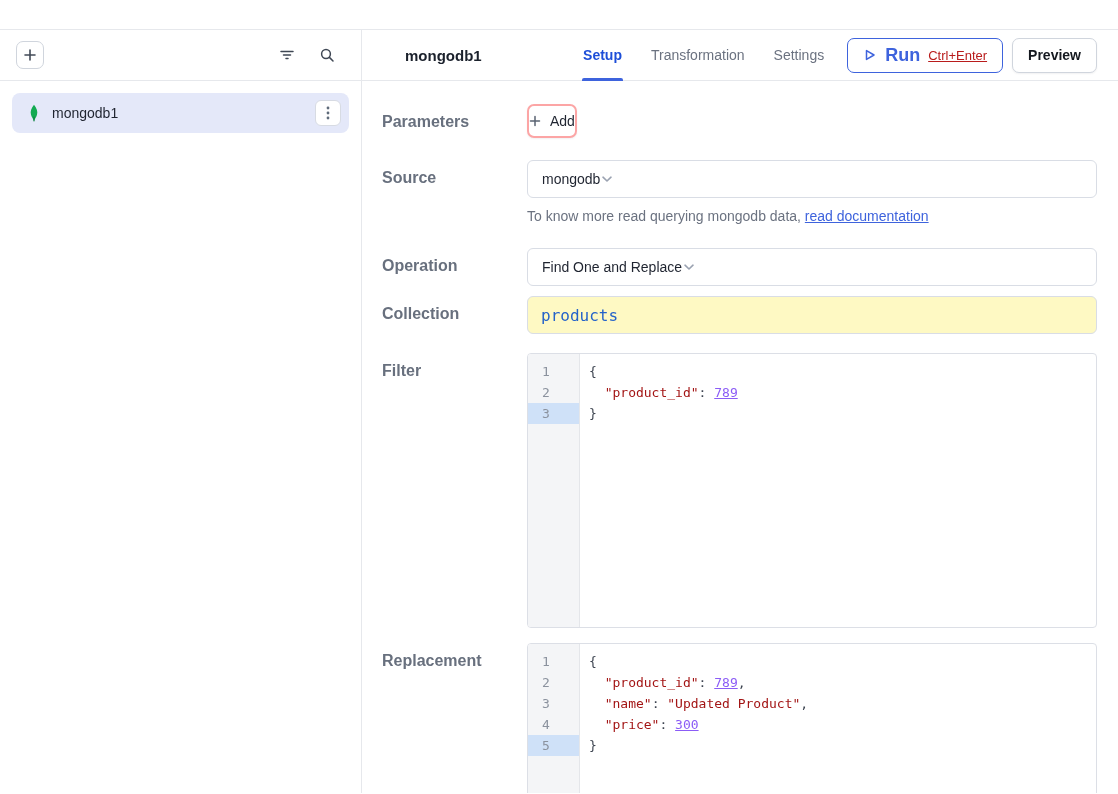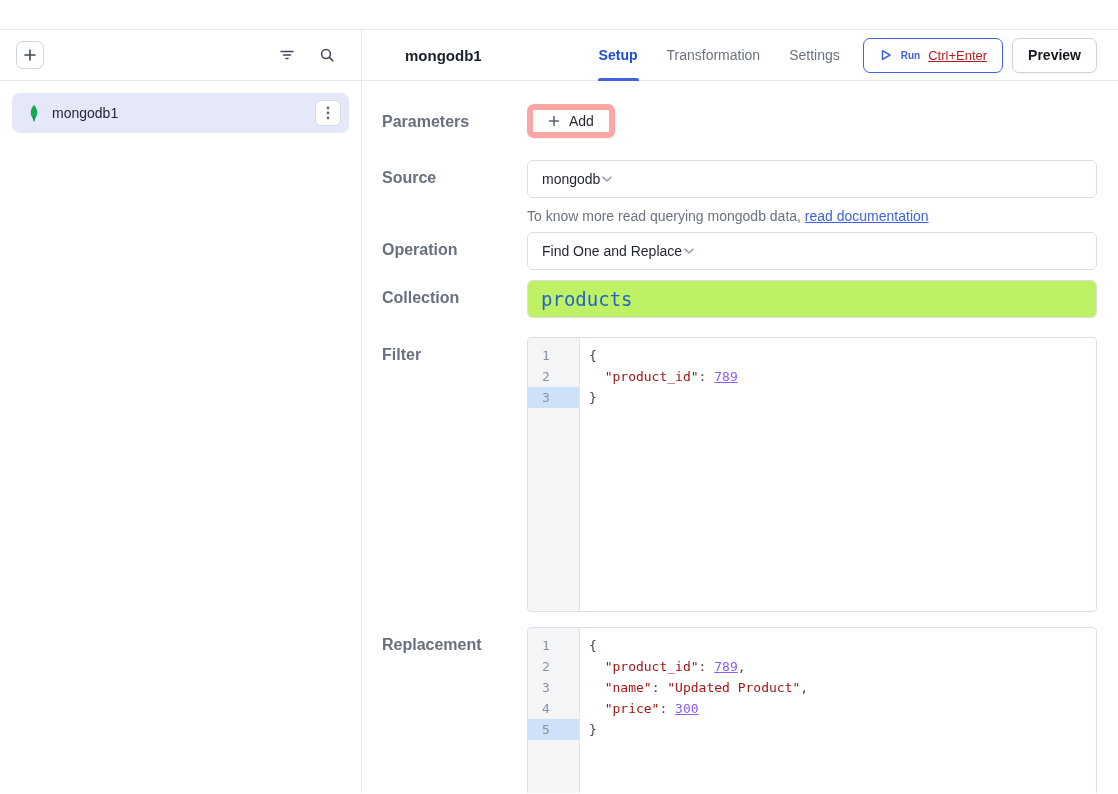--- a/index.html
+++ b/index.html
@@ -25,44 +25,44 @@
   
   .right { flex: 1; min-width: 0; display: flex; flex-direction: column; }
   .right-header { height: 51px; border-bottom: 1px solid #e6e8ec; display: flex; align-items: center; padding: 0 21px 0 43px; }
   .query-title { font-size: 15px; font-weight: 700; color: #1b212c; }
   .tabs { display: flex; height: 100%; margin-left: auto; margin-right: 22px; }
   .tab { display: flex; align-items: center; font-size: 14px; color: #6b7280; position: relative; cursor: pointer; padding: 0 1px; }
   .tab + .tab { margin-left: 27px; }
   .tab.active { color: #1d4ed8; font-weight: 700; }
   .tab.active::after { content: ""; position: absolute; left: 0; right: 0; bottom: -1px; height: 3px; background: #3e63dd; border-radius: 2px 2px 0 0; }
   .run-btn { height: 35px; border: 1px solid #3e63dd; border-radius: 7px; background: #fff; display: flex; align-items: center; gap: 8px; padding: 0 15px; cursor: pointer; margin-right: 9px; }
-  .run-label { color: #3e63dd; font-weight: 700; font-size: 10px; text-align: center; }
+  .run-label { color: #3e63dd; font-weight: 700; font-size: 18px; text-align: center; }
   .run-shortcut { color: #b91c1c; font-size: 13px; text-decoration: underline; }
   .preview-btn { height: 35px; border: 1px solid #d0d5dd; border-radius: 7px; background: #fff; padding: 0 15px; font-size: 14px; font-weight: 700; color: #14181f; cursor: pointer; box-shadow: 0 1px 2px rgba(16,24,40,.06); font-family: inherit; }
 
   
   .form { flex: 1; padding: 23px 21px 0 20px; overflow: hidden; }
   .form-row { display: flex; }
   .form-label { width: 145px; flex-shrink: 0; font-size: 16px; color: #68707e; padding-top: 9px; font-weight: bold; }
   .control { flex: 1; min-width: 0; }
   .row-params { margin-bottom: 22px; }
-  .row-source { margin-bottom: 6px; }
+  .row-source { margin-bottom: 22px; }
   .row-operation { margin-bottom: 10px; }
   .row-collection { margin-bottom: 19px; }
   .row-filter { margin-bottom: 15px; }
 
-  .add-param-btn { height: 34px; display: inline-flex; align-items: center; gap: 9px; padding: 0 15px; border: 6px solid #fca5a5; border-radius: 7px; background: #fff; font-size: 14px; color: #1f2430; cursor: pointer; box-shadow: 0 1px 2px rgba(16,24,40,.06); font-family: inherit; }
+  .add-param-btn { height: 34px; display: inline-flex; align-items: center; gap: 9px; padding: 0 0; border: 2px solid #fca5a5; border-radius: 7px; background: #fff; font-size: 14px; color: #1f2430; cursor: pointer; box-shadow: 0 1px 2px rgba(16,24,40,.06); font-family: inherit; }
 
   .select { height: 38px; border: 1px solid #d9dde5; border-radius: 6px; background: #fff; display: flex; align-items: center; justify-content: flex-start; padding: 0 14px; font-size: 14px; color: #1f2430; cursor: pointer; }
   .chev { color: #9aa2b1; display: flex; }
 
   .helper { margin-top: 9px; font-size: 14px; color: #6b7280; line-height: 19px; }
   .helper a { color: #3e63dd; cursor: pointer; }
 
-  .code-input { height: 38px; border: 1px solid #d9dde5; border-radius: 6px; background: #bef264; display: flex; align-items: center; padding: 0 13px; font-family: "DejaVu Sans Mono", monospace; font-size: 19px; color: #2563c9; cursor: text; }
+  .code-input { height: 38px; border: 1px solid #d9dde5; border-radius: 6px; background: #fef9c3; display: flex; align-items: center; padding: 0 13px; font-family: "DejaVu Sans Mono", monospace; font-size: 16px; color: #2563c9; cursor: text; }
 
   .editor { border: 1px solid #dcdfe6; border-radius: 4px; background: #fff; display: flex; overflow: hidden; }
   .editor.h-filter { height: 275px; }
   .editor.h-replacement { height: 260px; }
   .gutter { width: 52px; flex-shrink: 0; background: #f4f5f7; border-right: 1px solid #e4e6ea; padding-top: 7px; }
   .ln { height: 21px; line-height: 21px; font-family: "DejaVu Sans Mono", monospace; font-size: 13px; color: #8b929e; padding-left: 14px; }
   .ln.active { background: #cfe1f8; }
   .code-lines { flex: 1; padding: 7px 0 0 9px; cursor: text; }
   .code-line { height: 21px; line-height: 21px; white-space: pre; font-family: "DejaVu Sans Mono", monospace; font-size: 13px; color: #3d4450; }
   .tok-str { color: #a31515; }

